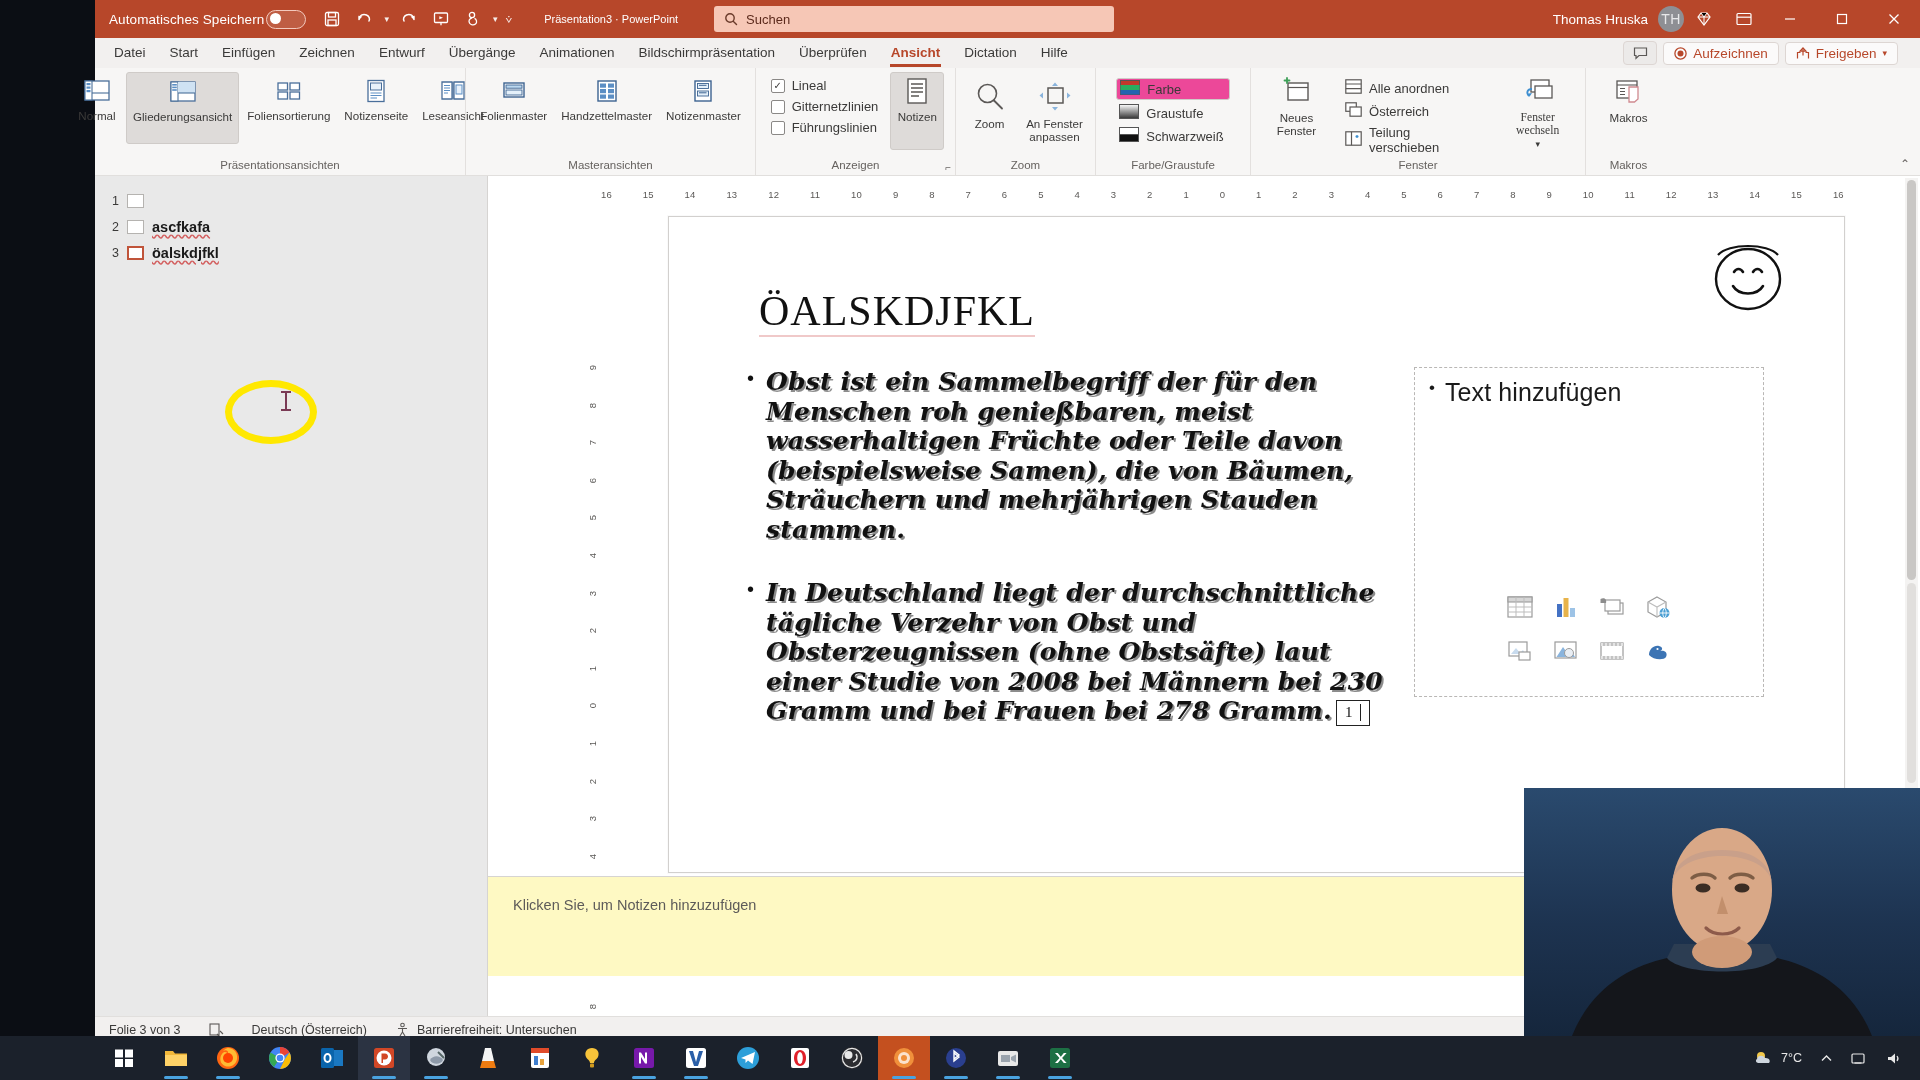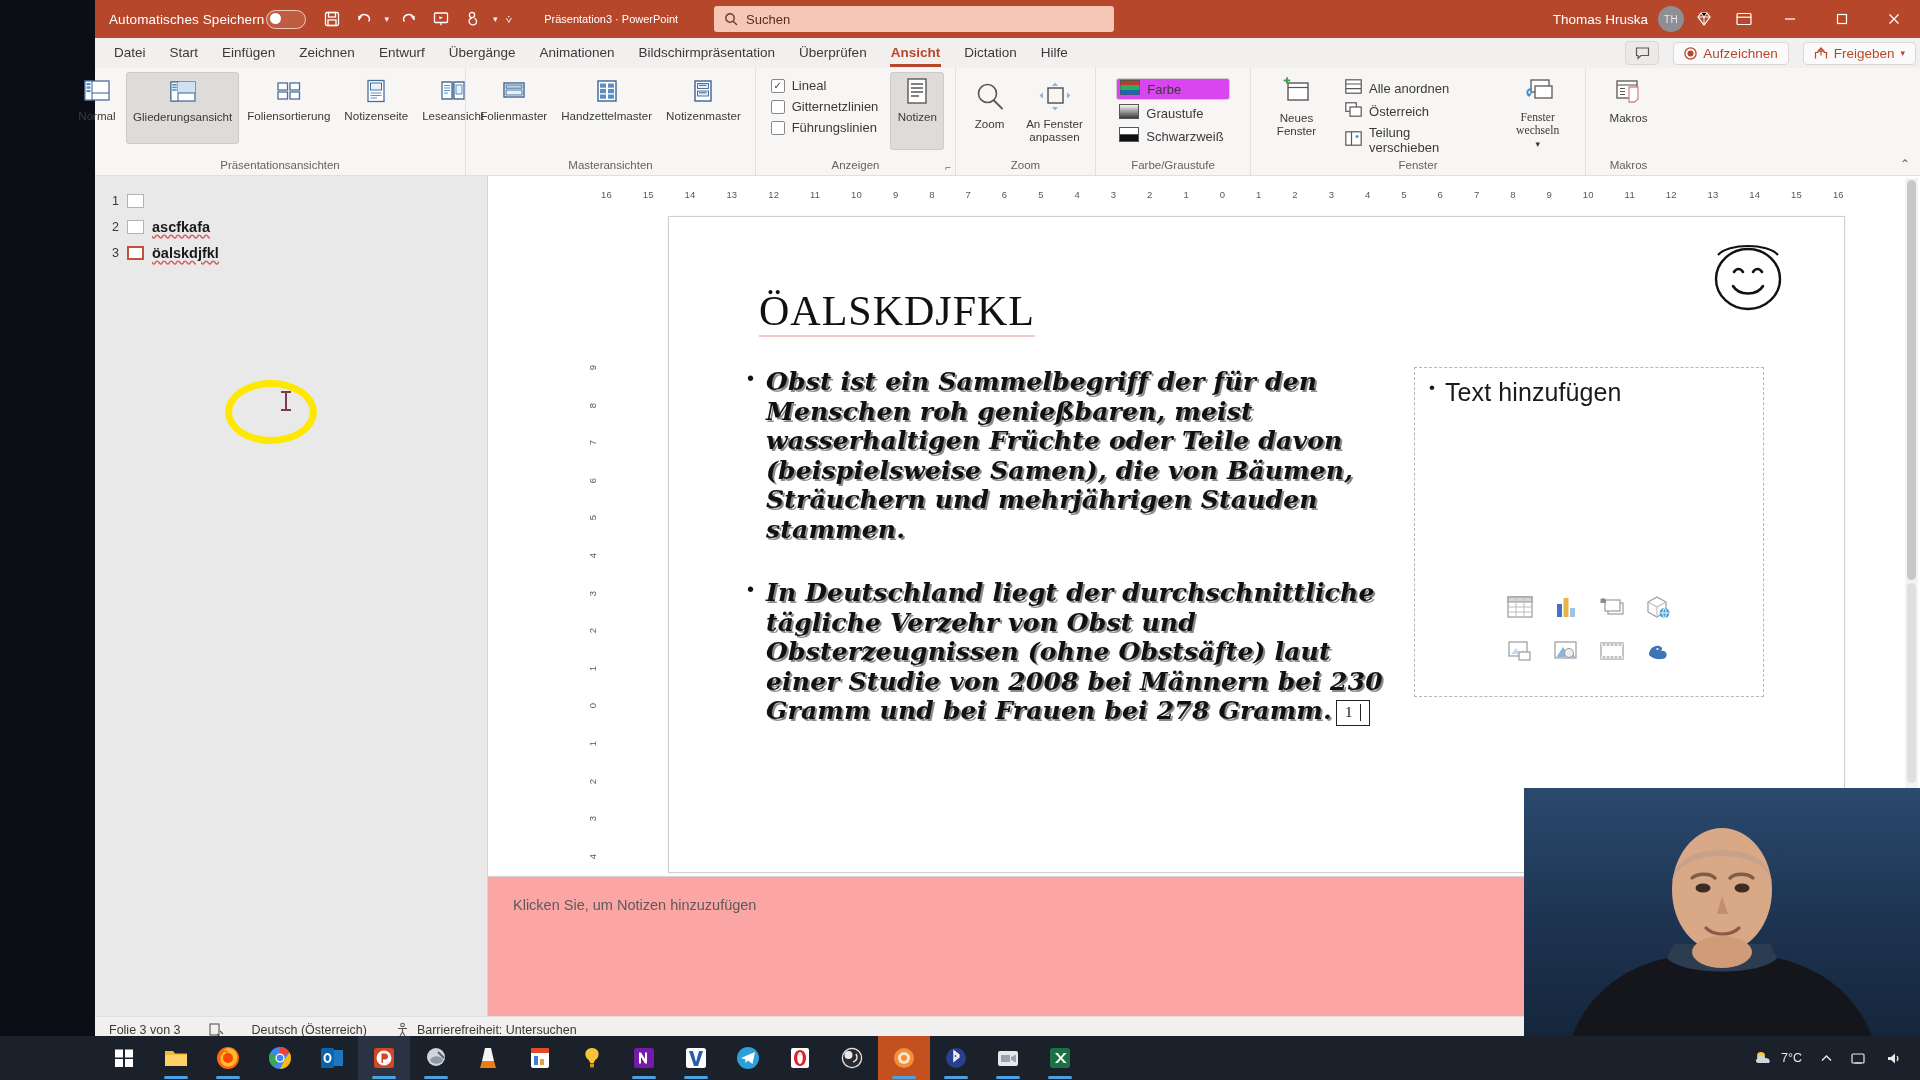--- a/index.html
+++ b/index.html
@@ -27,39 +27,39 @@
   .doctitle{ flex:0 0 auto; margin-left:30px; font-size:11px;}
   .searchbox{
     margin-left:36px; width:400px;height:26px;border-radius:3px;
     background:#f6c7b6; display:flex;align-items:center;gap:8px;padding:0 10px;
     color:#5c2a1c; font-size:13px; cursor:text;
   }
   .tb-right{ margin-left:auto; display:flex; align-items:center; gap:0; padding-right:0;}
   .username{ font-size:13.5px; margin-right:10px;}
   .avatar{
     width:26px;height:26px;border-radius:50%; background:#8e8f94; color:#e8e8ea;
-    display:flex;align-items:center;justify-content:center; font-size:10px; letter-spacing:.4px;
+    display:flex;align-items:center;justify-content:center; font-size:14px; letter-spacing:.4px;
   }
   .tb-icon{ width:40px;height:38px; display:flex;align-items:center;justify-content:center; cursor:pointer;}
   .win-btn{ width:52px;height:38px;display:flex;align-items:center;justify-content:center;cursor:pointer;}
 
   
   .tabrow{
     position:absolute; left:95px; top:38px; width:1825px; height:30px;
     background:#f2f0ef; display:flex; align-items:center; padding-left:8px; gap:2px;
   }
   .tab{
     font-size:13.5px; color:#3b3a39; padding:4px 11px 6px; cursor:pointer; white-space:nowrap;
     border-radius:3px 3px 0 0;
   }
   .tab.active{ color:#b7472a; font-weight:600; position:relative; }
   .tab.active:after{
     content:""; position:absolute; left:10px; right:10px; bottom:-1px; height:2.5px; background:#b7472a;
   }
-  .tabrow-right{ margin-left:auto; display:flex; align-items:center; gap:14px; padding-right:4px;}
+  .tabrow-right{ margin-left:auto; display:flex; align-items:center; gap:6px; padding-right:22px;}
   .btn-outline{
     display:flex;align-items:center;gap:6px; font-size:13.5px;color:#b7472a;
     border:1px solid #ddd6d3; border-radius:4px; padding:3px 10px; background:#fbfafa; cursor:pointer;
   }
   .comment-btn{ width:34px;height:24px;border:1px solid #ddd6d3;border-radius:4px;background:#eceae9;
                 display:flex;align-items:center;justify-content:center;cursor:pointer;}
 
   
   .ribbon{
     position:absolute; left:95px; top:68px; width:1825px; height:108px;
@@ -74,21 +74,21 @@
     border-radius:3px; cursor:pointer; font-size:11.6px; color:#3b3a39; text-align:center; line-height:1.15;
   }
   .bigbtn.sel{ background:#dedbd9; border:1px solid #cfcbc8; height:72px;}
   .ico{ height:30px; display:flex; align-items:center; justify-content:center;}
   .chkcol{ display:flex; flex-direction:column; gap:6px; padding:6px 10px 0 4px;}
   .chkrow{ display:flex; align-items:center; gap:7px; font-size:13px; color:#3b3a39; cursor:pointer;}
   .cbox{ width:14px;height:14px;border:1px solid #8a8886;background:#fff;border-radius:2px;
          display:flex;align-items:center;justify-content:center;font-size:10px;color:#3b3a39;}
   .listcol{ display:flex; flex-direction:column; gap:3px; padding:6px 4px 0 4px;}
   .listrow{ display:flex; align-items:center; gap:7px; font-size:13px; color:#3b3a39; cursor:pointer; padding:1px 6px 1px 3px; border-radius:3px;}
-  .listrow.sel{ background:#d946ef; border:1px solid #cfcbc8;}
+  .listrow.sel{ background:#ec4899; border:1px solid #cfcbc8;}
   .dlg{ position:absolute; right:4px; bottom:2px; font-size:10px; color:#6b6765; cursor:pointer;}
   .ribbon-collapse{ position:absolute; right:10px; bottom:4px; font-size:12px; color:#6b6765; cursor:pointer;}
 
   
   .workarea{ position:absolute; left:95px; top:176px; width:1825px; height:840px; background:#fff;}
   .outline-pane{
     position:absolute; left:0; top:0; width:393px; height:840px; background:#e9e9e9;
     border-right:1px solid #d6d4d2; padding:12px 0 0 0;
   }
   .ol-row{ display:flex; align-items:center; gap:8px; padding:3px 8px 3px 10px; min-height:26px;}
@@ -146,22 +146,22 @@
   }
   .rp-line{ display:flex; gap:10px; align-items:flex-start;}
   .rp-dot{ font-size:17px; color:#1a1a1a;}
   .rp-text{ font-size:25px; color:#1a1a1a; letter-spacing:.1px;}
   .rp-icons{ position:absolute; left:50%; transform:translateX(-50%); bottom:24px;
              display:grid; grid-template-columns:repeat(4,44px); grid-auto-rows:42px; gap:2px;}
   .rp-icons div{ display:flex;align-items:center;justify-content:center; cursor:pointer;}
   .smiley{ position:absolute; right:54px; top:22px; width:84px;height:74px;}
 
   
-  .notes-bar{ position:absolute; left:393px; top:700px; width:1432px; height:140px;
-              background:#fca5a5; border-top:1px solid #d6d4d2;}
+  .notes-bar{ position:absolute; left:393px; top:700px; width:1432px; height:100px;
+              background:#fef9c3; border-top:1px solid #d6d4d2;}
   .notes-text{ position:absolute; left:25px; top:20px; font-size:14.5px; color:#5d5b59;}
   .vscroll{ position:absolute; right:2px; top:2px; width:13px; height:836px; background:#f4f3f2;}
   .vscroll .thumb{ position:absolute; left:2px; top:2px; width:9px; height:400px; background:#c9c7c5; border-radius:5px;}
   .vscroll .thumb2{ position:absolute; left:2px; top:405px; width:9px; height:200px; background:#e1dfdd; border-radius:5px;}
 
   
   .statusbar{
     position:absolute; left:95px; top:1016px; width:1825px; height:26px;
     background:#f2f0ef; display:flex; align-items:center; gap:0; font-size:12.5px; color:#3b3a39;
     border-top:1px solid #e1dfdd;

